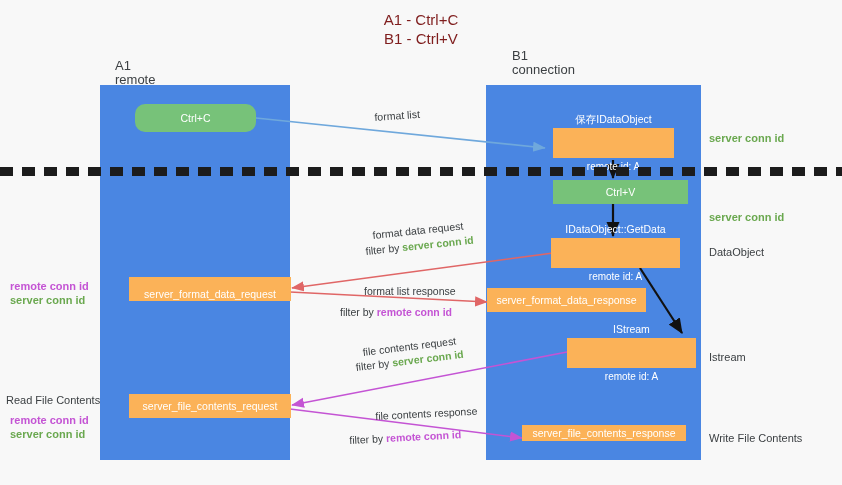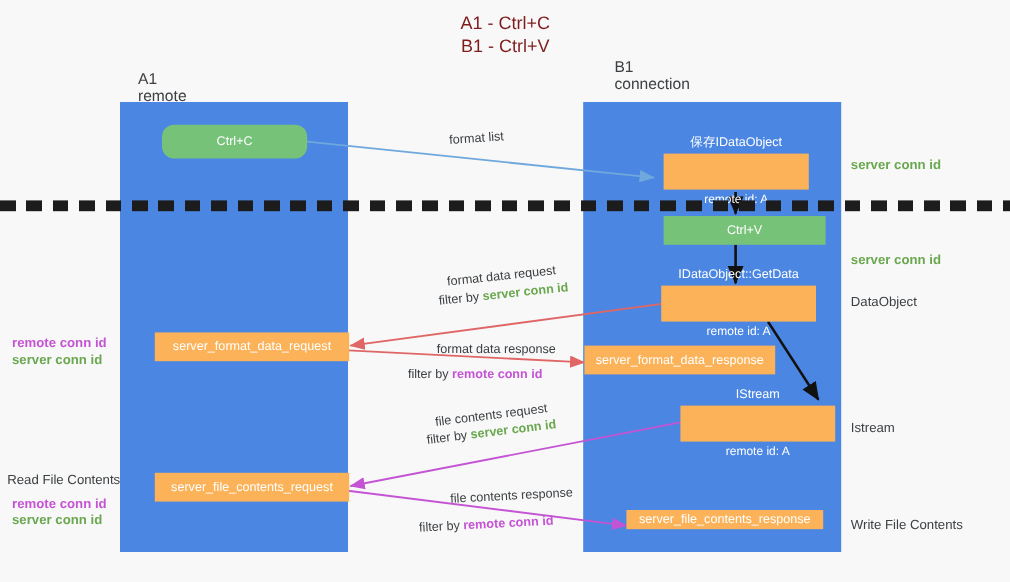--- a/index.html
+++ b/index.html
@@ -133,36 +133,36 @@
   <div class="node green" style="left:135px; top:104px; width:121px; height:28px;border-radius:10px;"><span>Ctrl+C</span></div>
 
   <div class="node orange" style="left:553px; top:128px; width:121px; height:30px;"><span>保存IDataObject</span><span class="l2">remote id: A</span></div>
 
   <div class="node green" style="left:553px; top:180px; width:135px; height:24px;"><span>Ctrl+V</span></div>
 
   <div class="node orange" style="left:551px; top:238px; width:129px; height:30px;"><span>IDataObject::GetData</span><span class="l2">remote id: A</span></div>
 
   <div class="node orange" style="left:567px; top:338px; width:129px; height:30px;"><span>IStream</span><span class="l2">remote id: A</span></div>
 
-  <div class="node orange" style="left:129px; top:277px; width:162px; height:24px;"><span>server_format_data_request</span></div>
+  <div class="node orange" style="left:129px; top:277px; width:162px; height:24px;justify-content:flex-end;"><span>server_format_data_request</span></div>
 
   <div class="node orange" style="left:487px; top:288px; width:159px; height:24px;"><span>server_format_data_response</span></div>
 
   <div class="node orange" style="left:129px; top:394px; width:162px; height:24px;"><span>server_file_contents_request</span></div>
 
   <div class="node orange" style="left:522px; top:425px; width:164px; height:16px;"><span>server_file_contents_response</span></div>
 
   <div class="dashed-sep"></div>
 
   <div class="edge-label" style="left:374px; top:111px; transform: rotate(-4deg);">format list</div>
 
   <div class="edge-label" style="left:372px; top:229px; transform: rotate(-6deg);">format data request</div>
   <div class="edge-label" style="left:365px; top:245px; transform: rotate(-6deg);"><span>filter by </span><span class="green-txt">server conn id</span></div>
 
-  <div class="edge-label" style="left:364px; top:285px;">format data response</div>
+  <div class="edge-label" style="left:364px; top:285px;">format list response</div>
   <div class="edge-label" style="left:340px; top:306px;"><span>filter by </span><span class="magenta-txt">remote conn id</span></div>
 
   <div class="edge-label" style="left:362px; top:346px; transform: rotate(-7deg);">file contents request</div>
   <div class="edge-label" style="left:355px; top:361px; transform: rotate(-7deg);"><span>filter by </span><span class="green-txt">server conn id</span></div>
 
   <div class="edge-label" style="left:375px; top:410px; transform: rotate(-3deg);">file contents response</div>
   <div class="edge-label" style="left:349px; top:434px; transform: rotate(-3deg);"><span>filter by </span><span class="magenta-txt">remote conn id</span></div>
 
   <div class="side-label green-txt" style="left:709px; top:131px;">server conn id</div>
   <div class="side-label green-txt" style="left:709px; top:210px;">server conn id</div>

